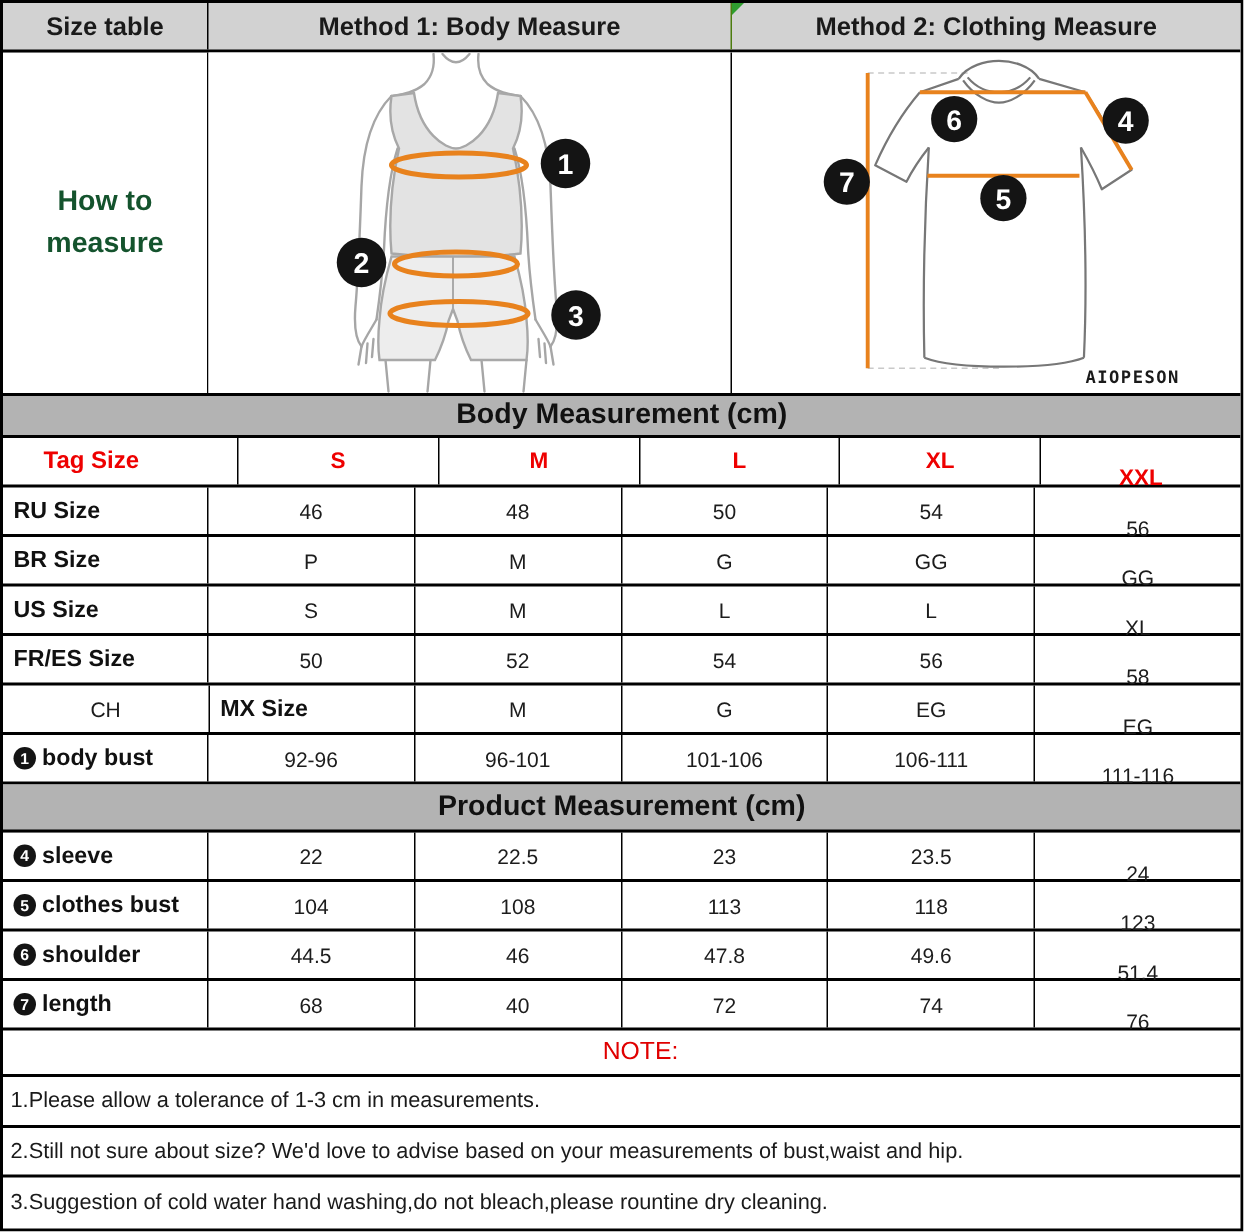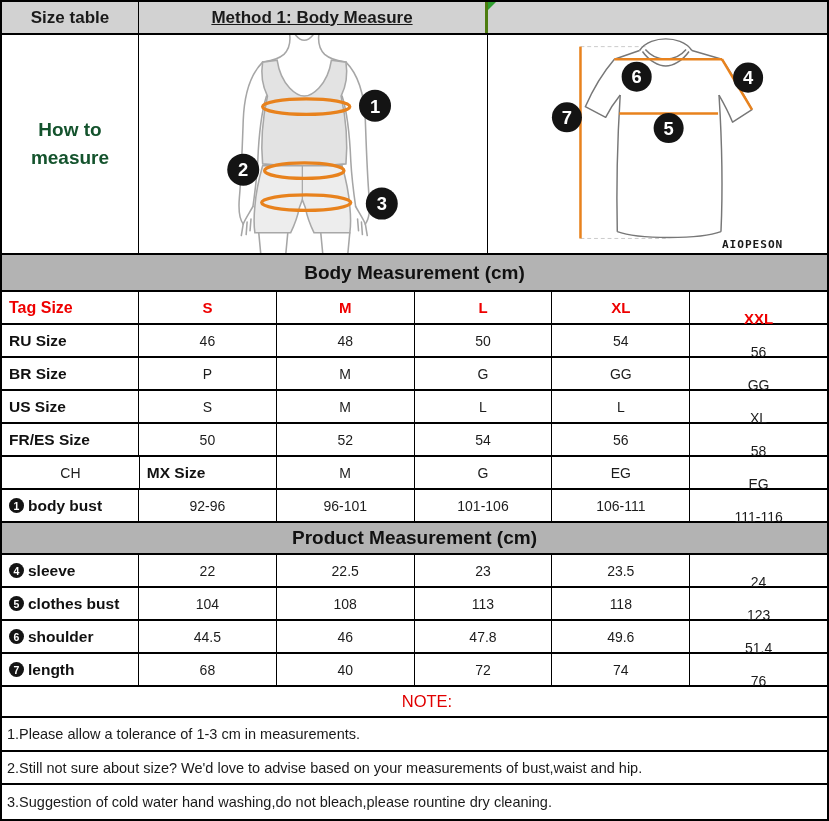--- a/index.html
+++ b/index.html
@@ -14,21 +14,21 @@
   .row { display:flex; flex:0 0 auto; width:100%; }
   .bb { border-bottom:2px solid #000; }
 
   
   .top-header { height:33px; background:#d2d2d2; }
   .top-header .cell {
     display:flex; align-items:center; justify-content:center;
     font-weight:bold; font-size:17px; color:#1a1a1a;
   }
   .c1 { flex:0 0 137px; border-right:1px solid #000; }
-  .c2 { flex:0 0 349px; border-right:3px solid #4d7c0f; position:relative;text-decoration:underline; }
+  .c2 { flex:0 0 349px; border-right:1px solid #4d7c0f; position:relative; }
   .c3 { flex:1 1 auto; position:relative; }
   .excel-tri {
     position:absolute; top:0; left:0; width:0; height:0;
     border-top:8px solid #2f9e2f; border-right:8px solid transparent;
   }
 
   
   .illus-row { flex:1 1 auto; min-height:0; }
   .howto {
     flex:0 0 137px; border-right:1px solid #000;
@@ -38,37 +38,37 @@
   .illus-cell { position:relative; overflow:hidden; background:#fff; }
   .illus-cell.mid { flex:0 0 349px; border-right:1px solid #000; }
   .illus-cell.right { flex:1 1 auto; }
   .illus-cell svg { position:absolute; inset:0; width:100%; height:100%; }
 
   
   .band {
     background:#b3b3b3; display:flex; align-items:center; justify-content:center;
     font-weight:bold; font-size:19px; color:#111;
   }
-  .band1 { height:37px; }
+  .band1 { height:28px; }
   .band2 { height:32px; }
 
   
   .trow { height:33px; }
   .trow .cell { display:flex; align-items:center; }
   .cell.label {
     flex:0 0 137px; border-right:1px solid #000;
     font-weight:bold; font-size:15.5px; padding-left:7px; gap:4px; color:#111;
   }
   .cell.val {
     flex:1 1 0; border-right:1px solid #000;
     justify-content:center; font-size:14px; color:#1c1c1c;
   }
   .cell.val:last-child { border-right:none;margin-top:22px; }
   .tagrow .cell.label, .tagrow .cell.val { color:#ee0000; font-weight:bold; font-size:15px; }
-  .tagrow .cell.label { font-size:16px; }
+  .tagrow .cell.label { font-size:16px;margin-left:20px; }
 
   .num-badge {
     display:inline-flex; width:15px; height:15px; border-radius:50%;
     background:#141414; color:#fff; font-size:10.5px; font-weight:bold;
     align-items:center; justify-content:center; flex:0 0 15px;
   }
   .num-badge:empty { display:none; }
 
   
   .note-title {
@@ -95,20 +95,21 @@
 </head>
 <body>
 
 <div class="frame">
 
   <div class="row top-header bb">
     <div class="cell c1">Size table</div>
     <div class="cell c2">Method 1: Body  Measure</div>
     <div class="cell c3">
       <span class="excel-tri"></span>
+      <span>Method 2: Clothing Measure</span>
     </div>
   </div>
 
   <div class="row illus-row bb">
     <div class="howto">How to measure</div>
 
     <div class="illus-cell mid">
       <svg viewBox="0 0 348 225" preserveAspectRatio="xMidYMid meet">
         <g stroke="#a6a6a6" stroke-width="1.6" fill="none" stroke-linecap="round">
           <path d="M156,0 Q165,11 174,0"></path>

